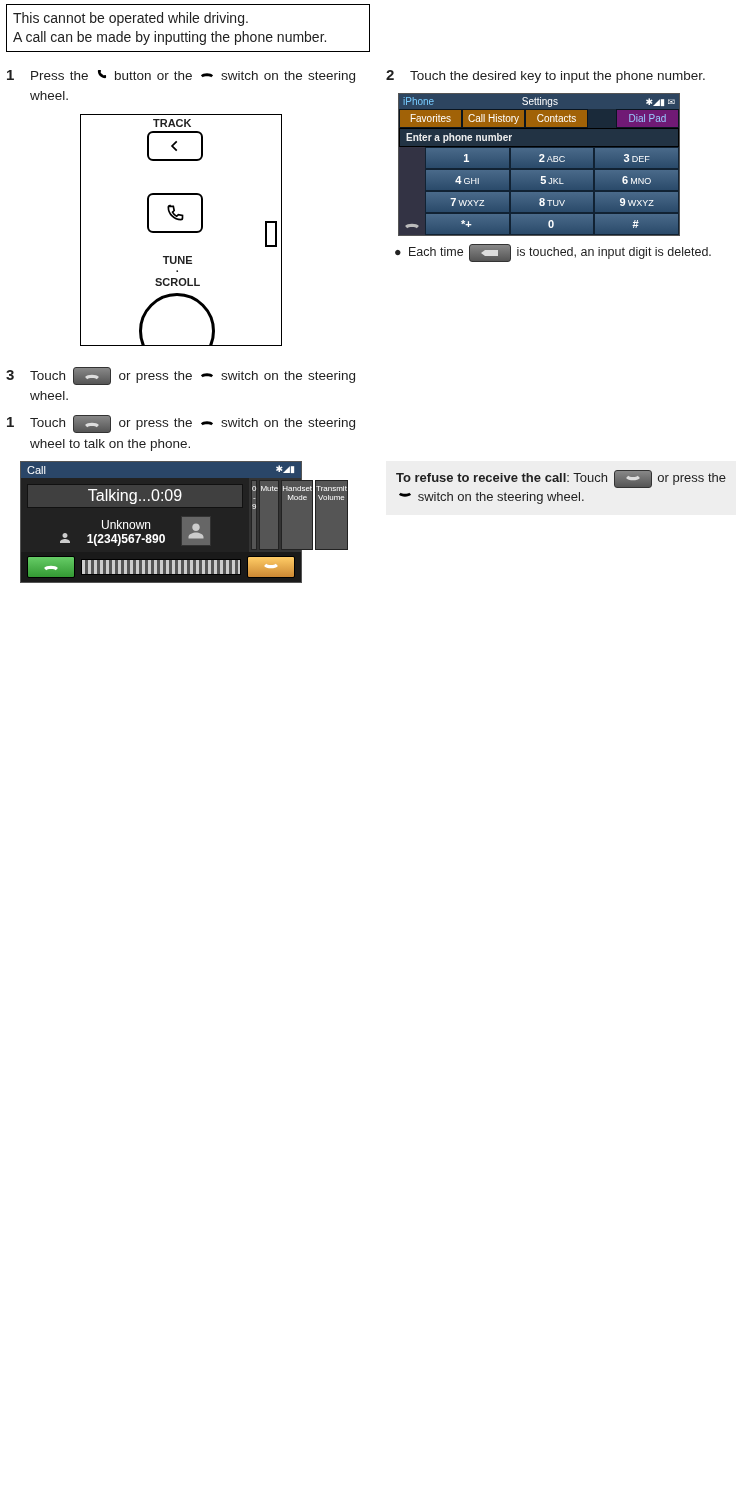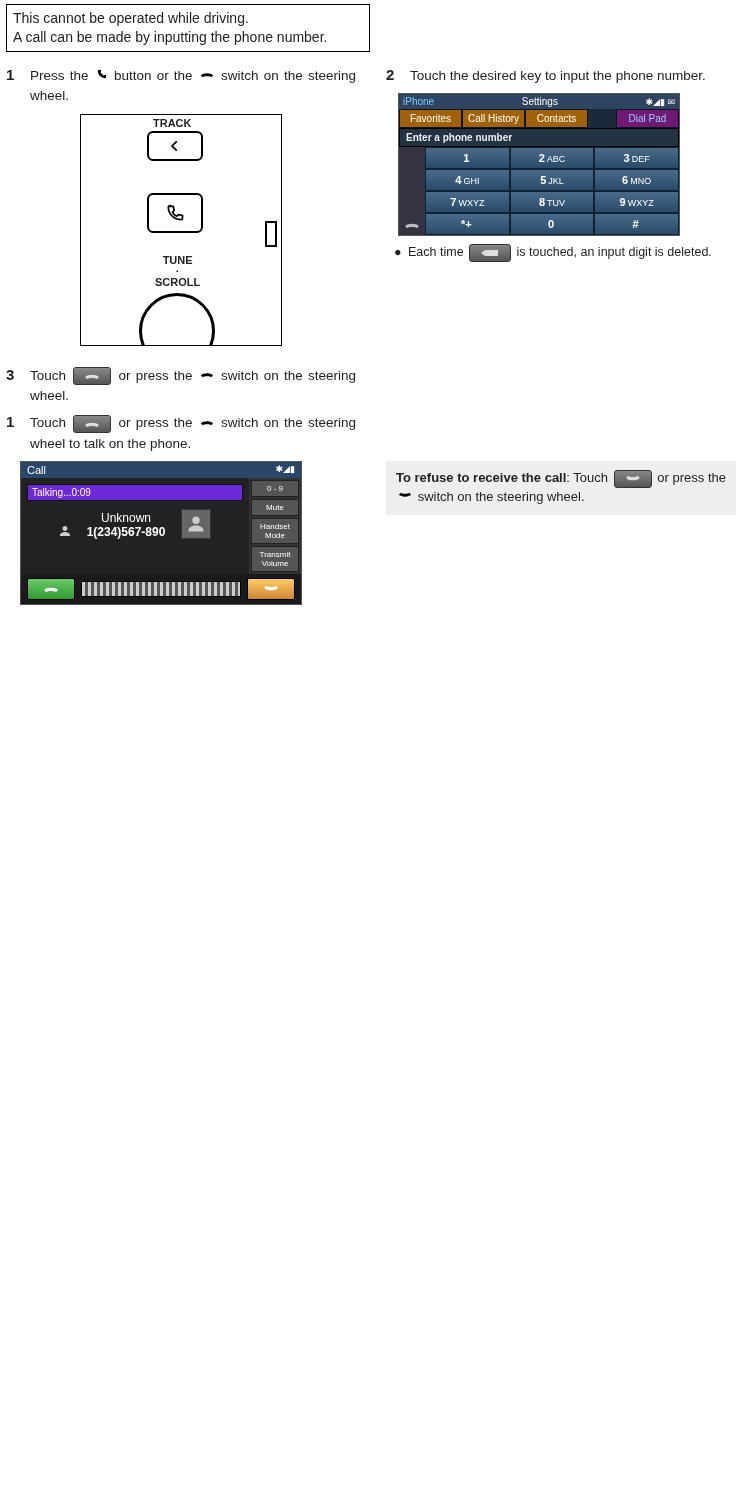--- a/index.html
+++ b/index.html
@@ -114,23 +114,23 @@
     margin: 8px 0 0 14px;
     border:1px solid #555;
     background:#222;
     color:#fff;
     font-size:10px;
     position:relative;
   }
   .call-bar { background:#2a4668; padding:2px 6px; font-size:11px; display:flex; justify-content:space-between;}
   .call-body { display:flex; }
   .call-main { flex:1; padding:6px; }
-  .call-side { width:48px; background:#333; font-size:8px; display:flex; flex-direction:column; gap:2px; padding:2px;}
+  .call-side { width:48px; background:#333; font-size:8px; display:flex; gap:2px; padding:2px;}
   .call-side div { background:#555; text-align:center; padding:3px 0; border:1px solid #222;}
-  .call-status { display:flex; justify-content:flex-start; background:#6d28d9; padding:2px 4px; font-size:10px; border:1px solid #111;}
+  .call-status { display:flex; justify-content:center; background:#404040; padding:2px 4px; font-size:16px; border:1px solid #111;}
   .call-name { text-align:center; margin-top:8px;}
   .call-bottom { display:flex; justify-content:space-between; align-items:center; padding:4px 6px; background:#1a1a1a;}
   .call-bottom .btn { width:46px; height:20px; border:1px solid #000; border-radius:2px; display:flex; align-items:center; justify-content:center;}
   .vol-bar { flex:1; margin:0 6px; height:14px; background:repeating-linear-gradient(90deg,#ccc 0 3px,#555 3px 6px); border:1px solid #000;}
   .info-box {
     background:#eee;
     padding:8px 10px;
     font-size:13px;
     line-height:1.45;
     text-align:justify;

